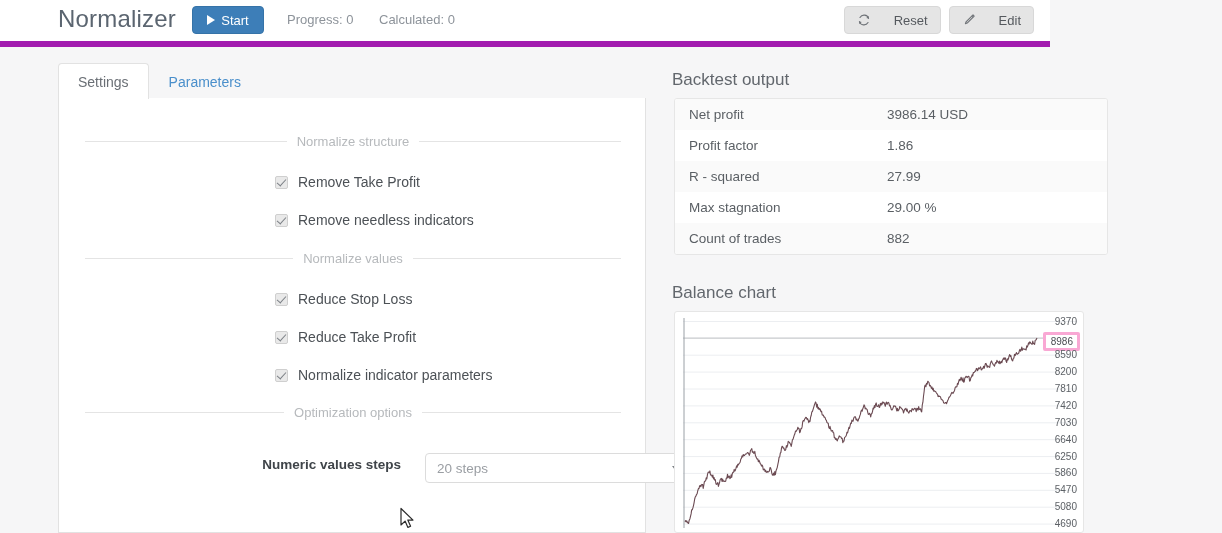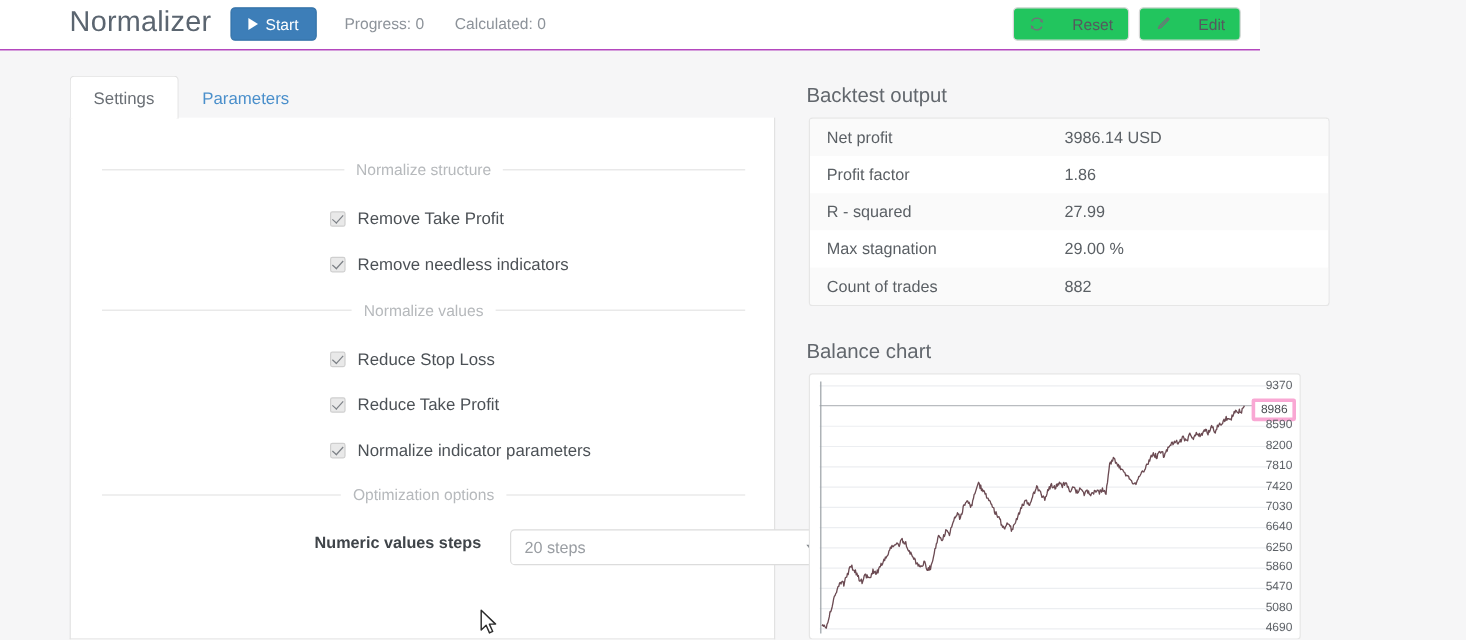--- a/index.html
+++ b/index.html
@@ -8,21 +8,21 @@
     overflow: hidden;
     background: #f6f6f7;
     font-family: "Liberation Sans", sans-serif;
     -webkit-font-smoothing: antialiased;
   }
   .app { position: relative; width: 1222px; height: 533px; background: #f6f6f7; }
 
   
   .header {
     position: absolute; left: 0; top: 0; width: 1050px; height: 41px;
-    background: #ffffff; border-bottom: 1px solid #a21caf;
+    background: #ffffff; border-bottom: 6px solid #a21caf;
   }
   .brand {
     position: absolute; left: 58px; top: 5px;
     font-size: 24px; color: #5b6570; font-weight: 400; letter-spacing: .2px;
   }
   .start-btn {
     position: absolute; left: 192px; top: 6px;
     width: 72px; height: 28px;
     background: #3d7eb8; border: 1px solid #3573a8; border-radius: 4px;
     color: #ffffff; font-size: 13px;
@@ -37,21 +37,21 @@
   }
   .hdr-stat {
     position: absolute; top: 12px; font-size: 13px; color: #8d939a;
   }
   .hdr-stat.progress { left: 287px; }
   .hdr-stat.calculated { left: 379px; }
 
   .hdr-right { position: absolute; right: 16px; top: 6px; display: flex; gap: 8px; }
   .ghost-btn {
     height: 28px; min-width: 72px; padding: 12px 12px;
-    background: #22c55e; border: 1px solid #d8d8d8; border-radius: 4px;
+    background: #e5e5e5; border: 1px solid #d8d8d8; border-radius: 4px;
     color: #55595e; font-size: 13px;
     display: flex; align-items: center; justify-content: center; gap: 23px;
     cursor: pointer; box-sizing: border-box;
   }
   .ghost-btn svg { display: block; }
 
   
   .tabs {
     position: absolute; left: 58px; top: 62px; height: 37px;
     display: flex; align-items: flex-end;
@@ -253,21 +253,21 @@
       <span class="cbox"></span>
       <span>Normalize indicator parameters</span>
     </div>
 
     <div class="legend" style="top:306px">
       <span class="ln"></span>
       <span class="lbl">Optimization options</span>
       <span class="ln"></span>
     </div>
 
-    <div class="fieldrow" style="top:343px">
+    <div class="fieldrow" style="top:355px">
       <div class="fieldlabel">Numeric values steps</div>
       <div class="selbox">
         <span class="val">20 steps</span>
         <span class="caret"></span>
       </div>
     </div>
 
   </div>
 
   <div class="sec-title" style="top:70px">Backtest output</div>

